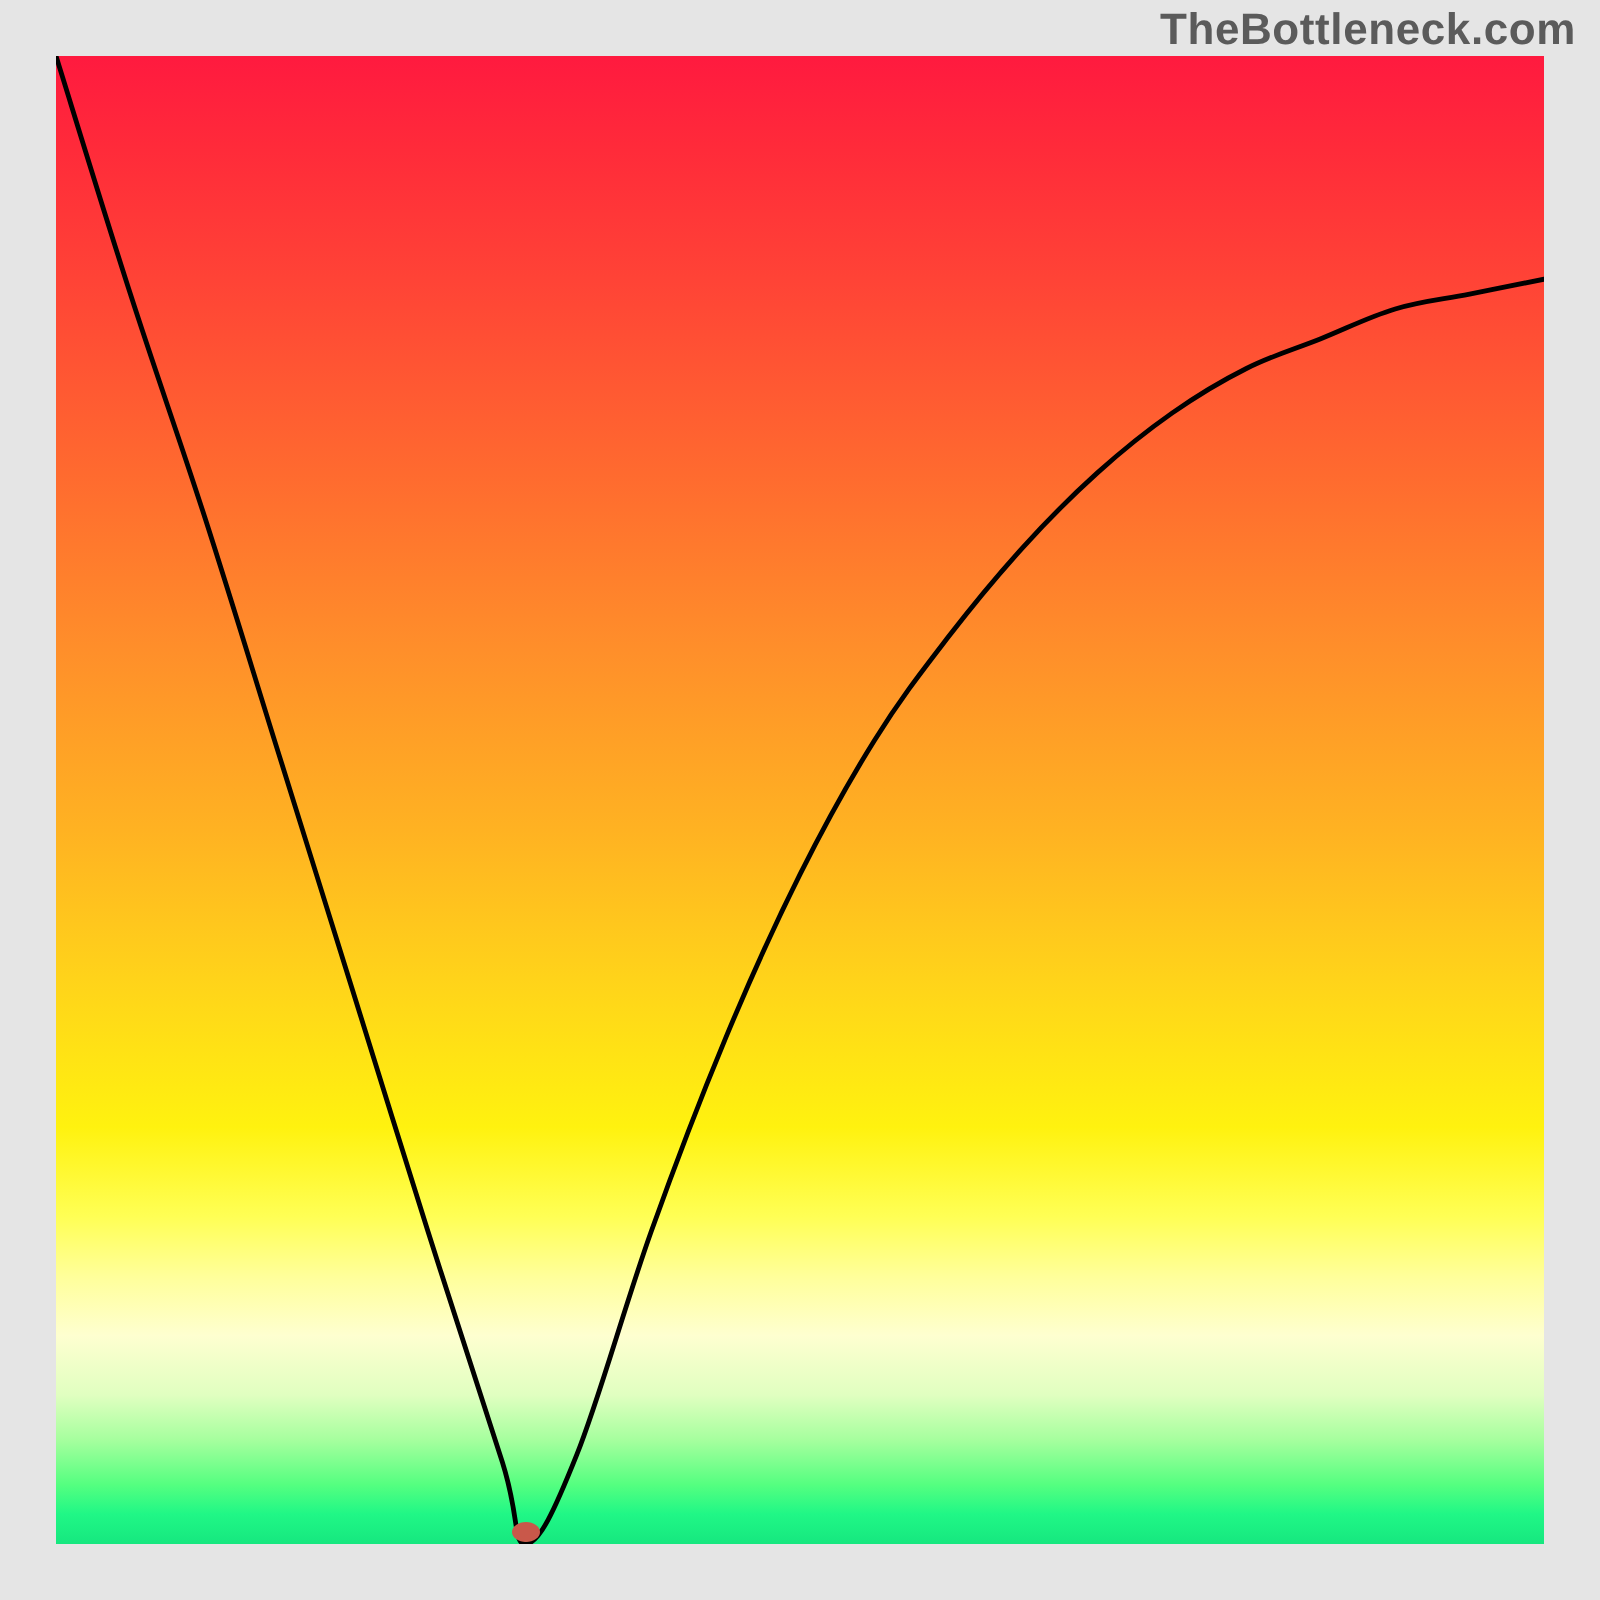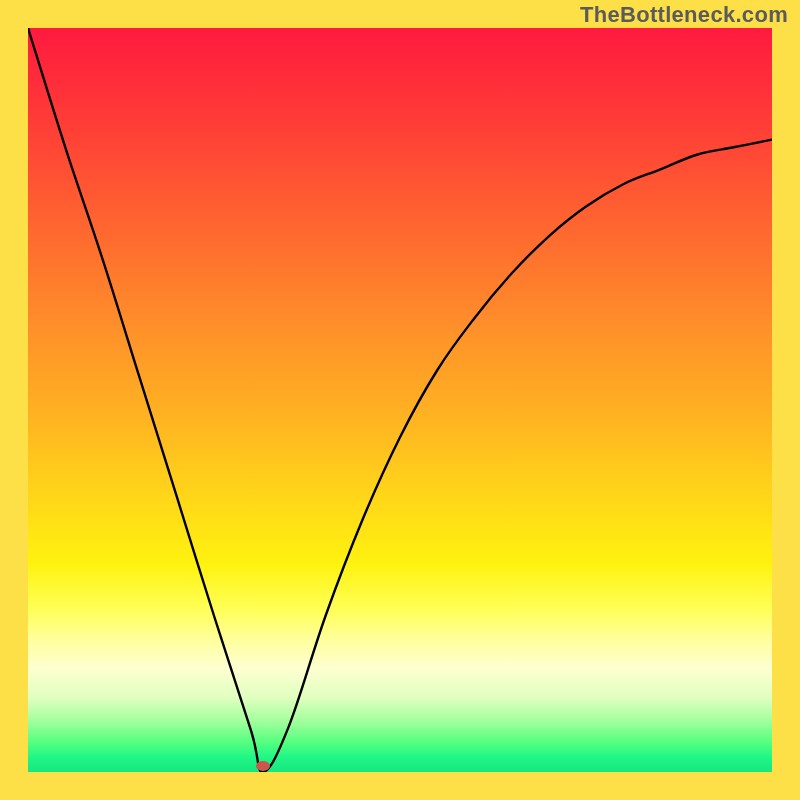--- a/index.html
+++ b/index.html
@@ -3,21 +3,21 @@
 <meta charset="utf-8">
 <style>
   * { margin: 0; padding: 0; box-sizing: border-box; }
   html, body { width: 800px; height: 800px; overflow: hidden; }
   body { background: #000; font-family: Arial, Helvetica, sans-serif; }
 
   .stage {
     position: relative;
     width: 800px;
     height: 800px;
-    background: #fde047;
+    background: #e5e5e5;
   }
 
   .watermark {
     position: absolute;
     top: 2px;
     right: 12px;
     color: #5b5b5b;
     font-size: 22px;
     font-weight: 600;
     letter-spacing: 0.3px;

